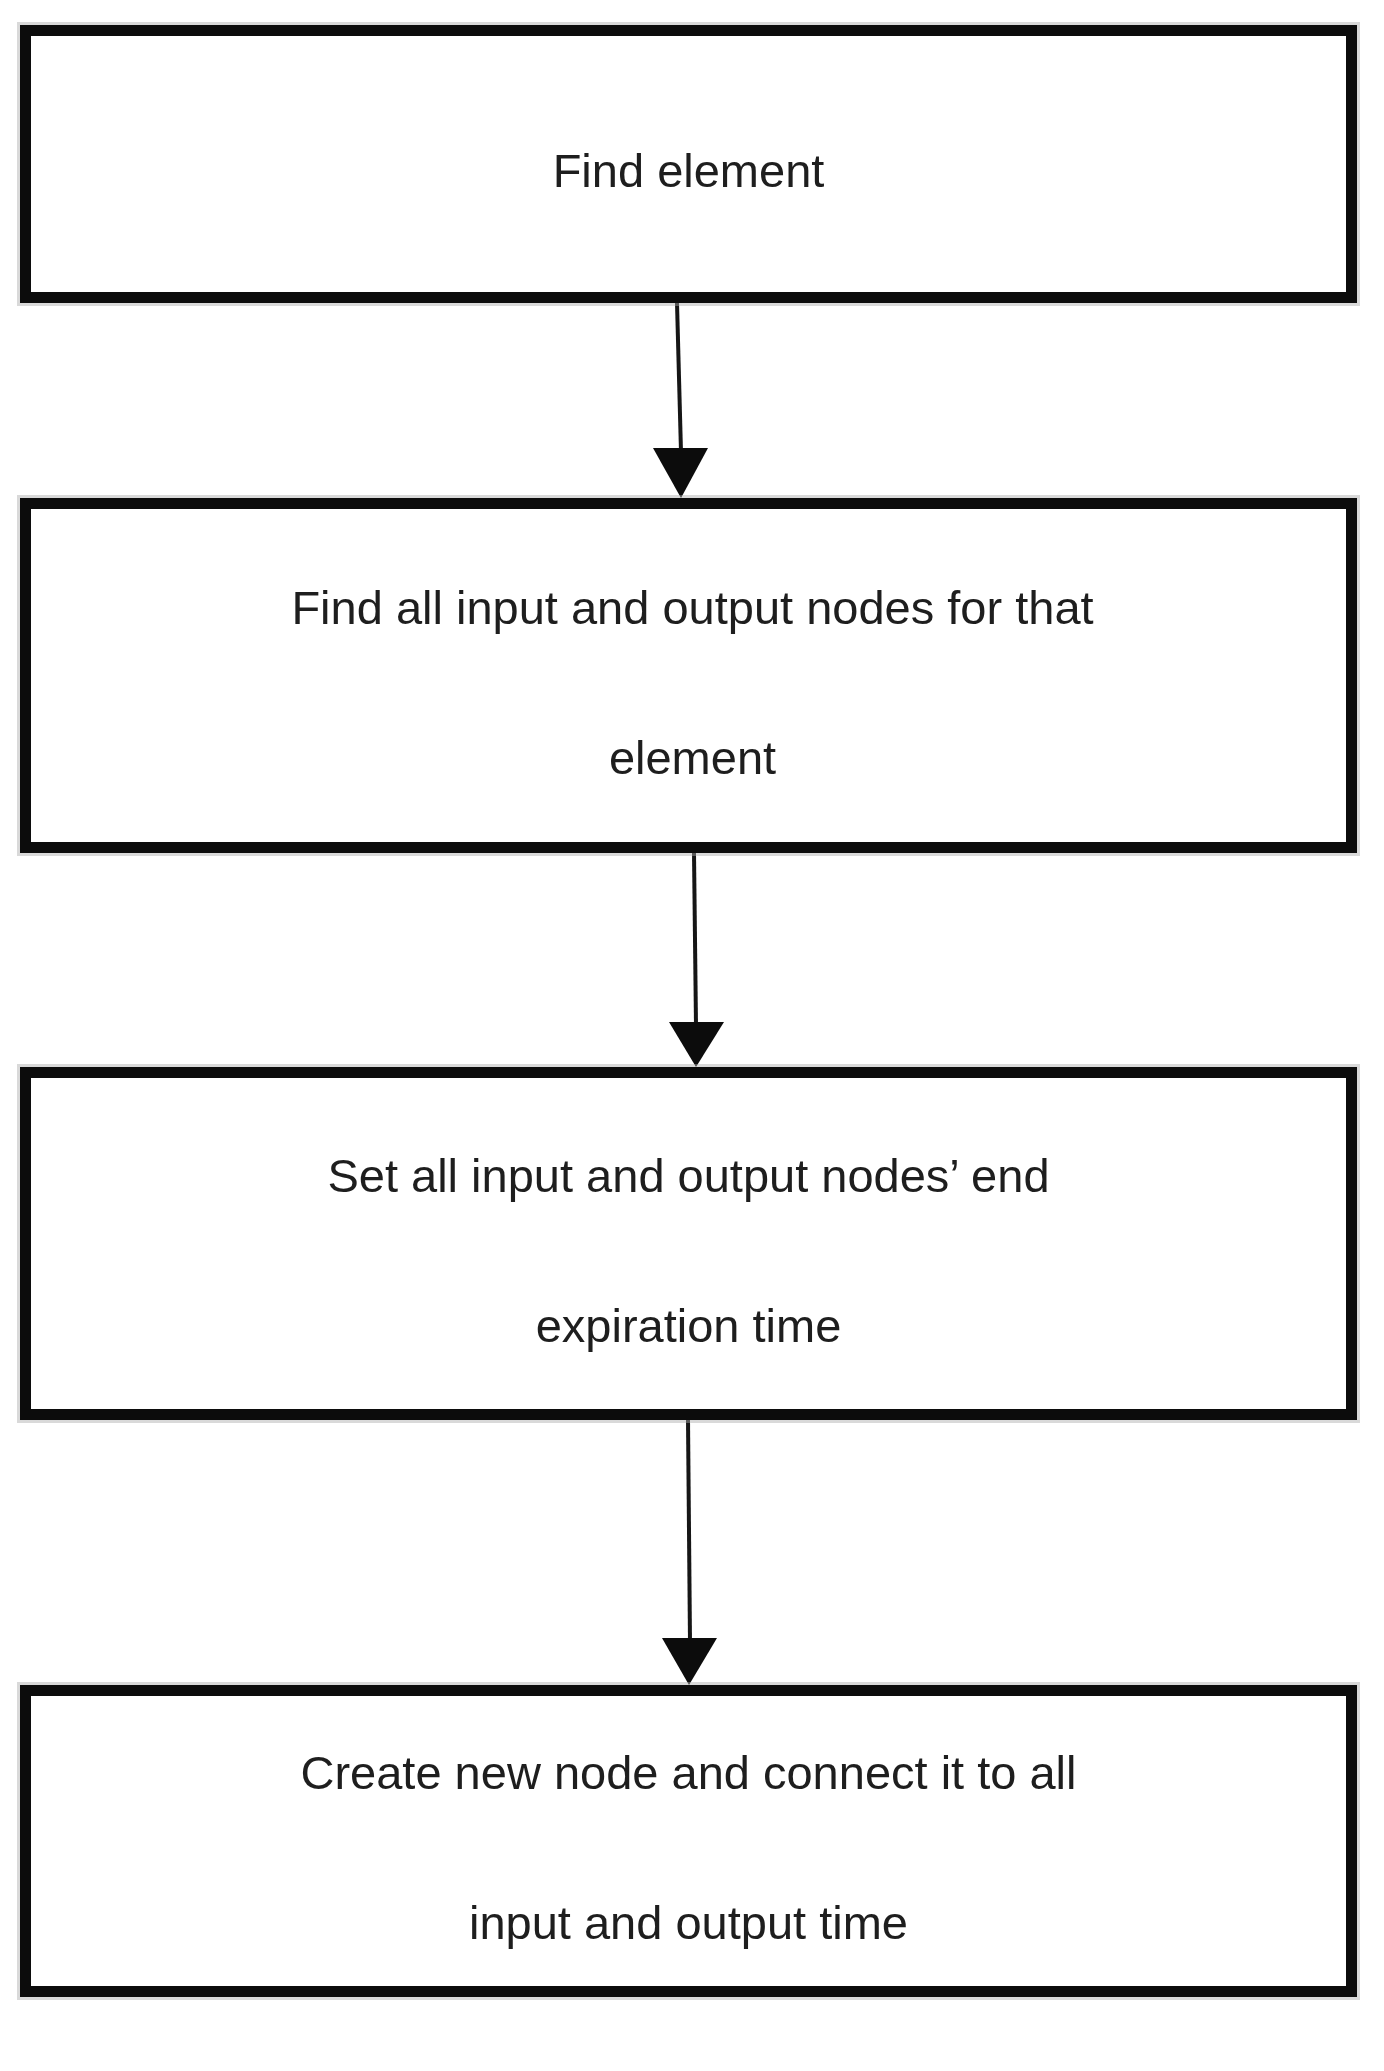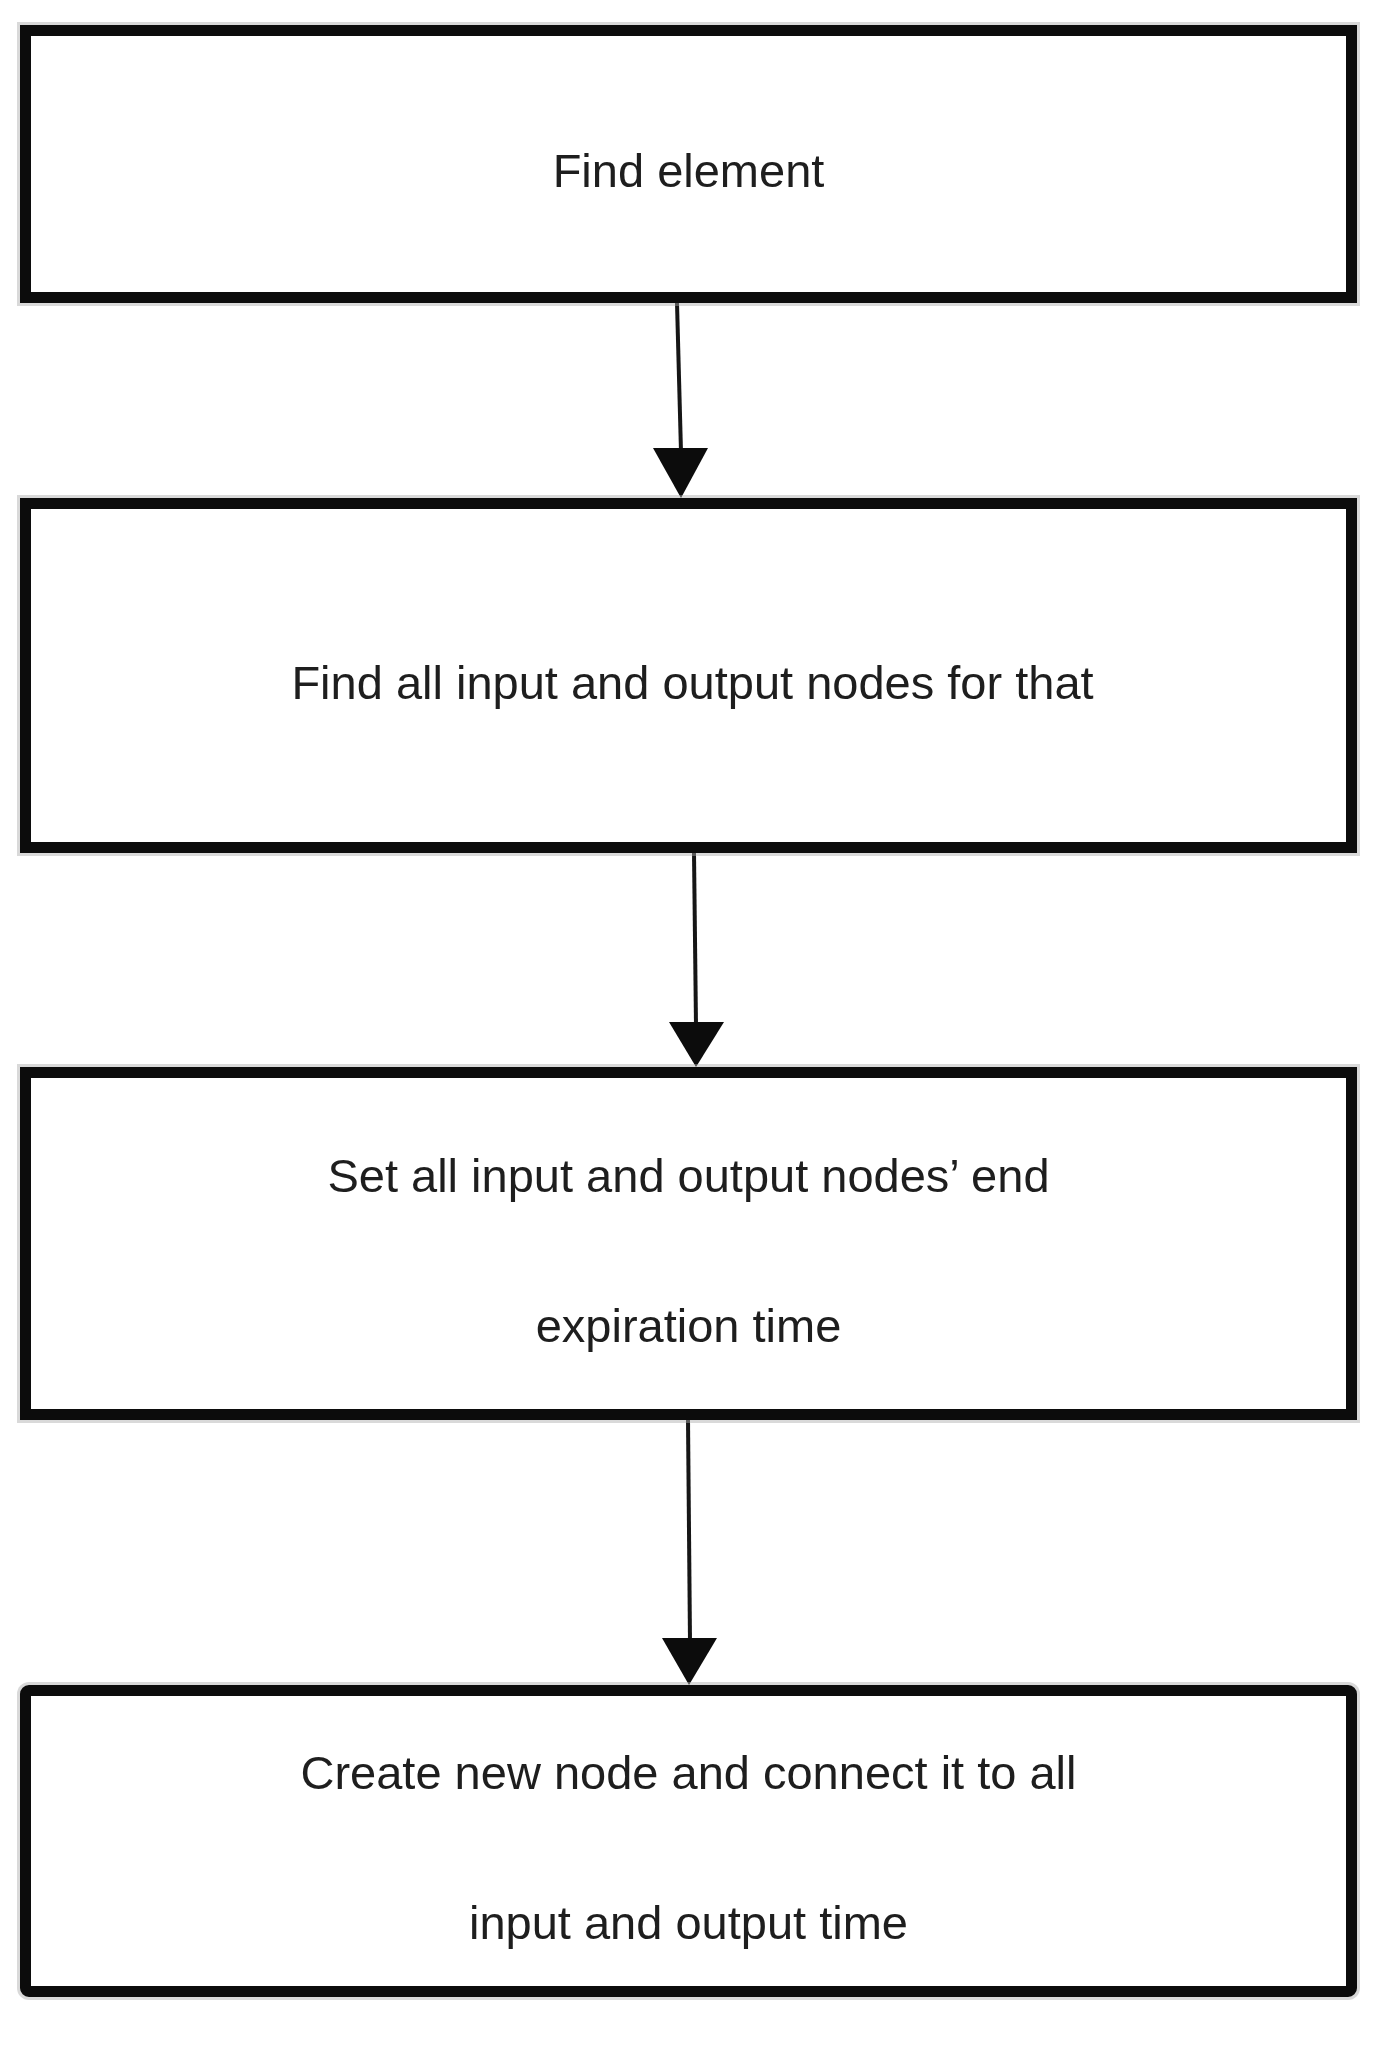--- a/index.html
+++ b/index.html
@@ -40,21 +40,21 @@
     font-size: 47px;
     line-height: 150px;
     padding-top: 14px;
   }
   .node .line {
     white-space: nowrap;
   }
   #node-0 { top: 25px;   height: 278px; }
   #node-1 { top: 498px;  height: 355px; padding-left: 8px; }
   #node-2 { top: 1067px; height: 353px; }
-  #node-3 { top: 1685px; height: 312px; border-radius: 9px; }
+  #node-3 { top: 1685px; height: 312px; }
 </style>
 </head>
 <body>
 
 <div class="canvas">
 
   <svg class="arrows" viewBox="0 0 1384 2071" xmlns="http://www.w3.org/2000/svg">
     <g>
       <line x1="677" y1="303" x2="681" y2="452" stroke="#161616" stroke-width="4"></line>
       <polygon points="653,448 708,448 681,498" fill="#0c0c0c"></polygon>
@@ -68,20 +68,21 @@
       <polygon points="662,1638 717,1638 689,1685" fill="#0c0c0c"></polygon>
     </g>
   </svg>
 
   <div class="node" id="node-0">
     <div class="line">Find element</div>
   </div>
 
   <div class="node" id="node-1">
     <div class="line">Find all input and output nodes for that</div>
+    <div class="line">element</div>
   </div>
 
   <div class="node" id="node-2">
     <div class="line">Set all input and output nodes’ end</div>
     <div class="line">expiration time</div>
   </div>
 
   <div class="node" id="node-3">
     <div class="line">Create new node and connect it to all</div>
     <div class="line">input and output time</div>

